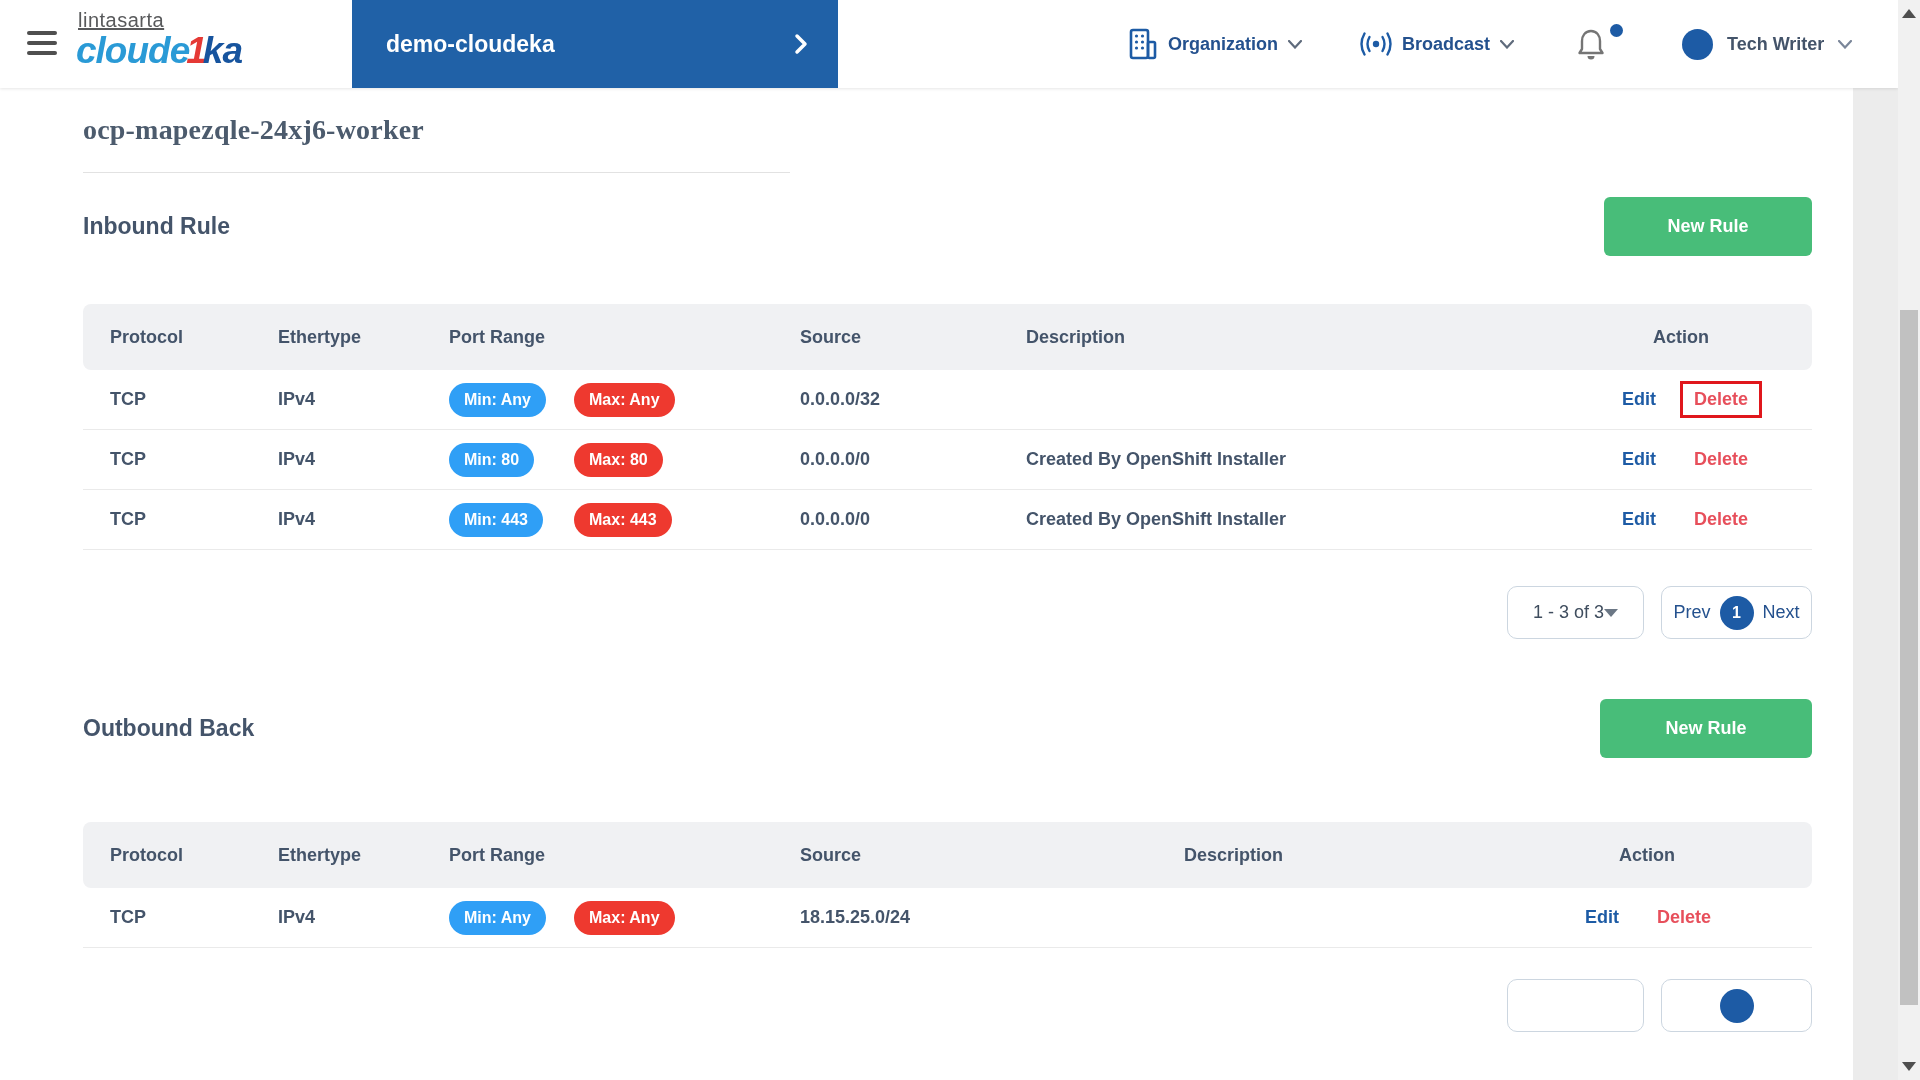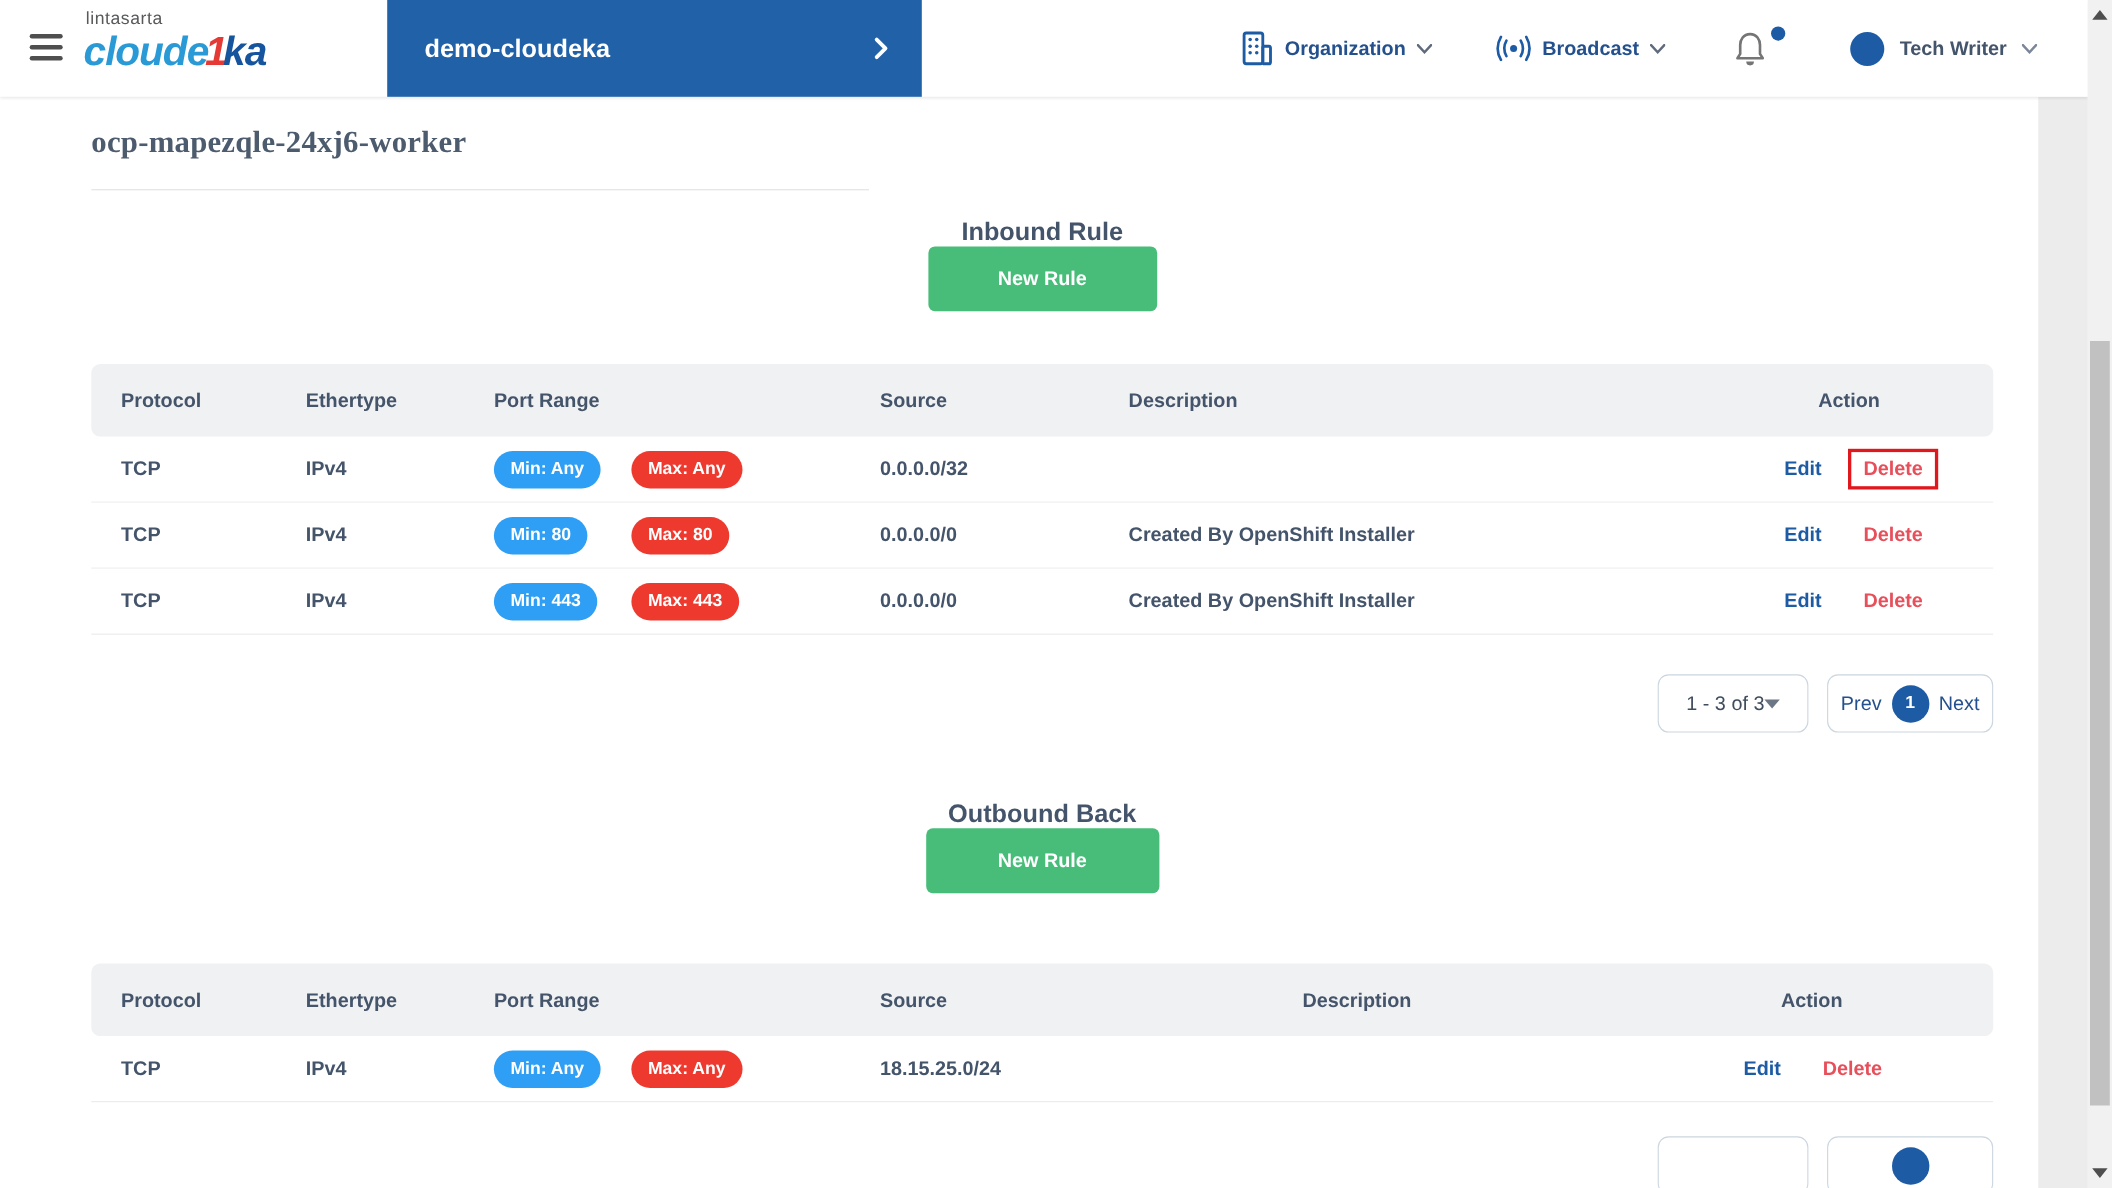--- a/index.html
+++ b/index.html
@@ -8,21 +8,21 @@
     position:relative; width:1920px; height:1080px; overflow:hidden;
     background:#ffffff; font-family:"Liberation Sans", sans-serif; color:#44546a;
   }
 
   
   .topbar{ position:absolute; left:0; top:0; width:1898px; height:88px; background:#fff;
            box-shadow:0 1px 3px rgba(0,0,0,.10); z-index:5; }
   .hamburger{ position:absolute; left:27px; top:31px; width:30px; height:26px; cursor:pointer; }
   .hamburger span{ display:block; height:4px; background:#4f4f4f; border-radius:2px; margin-bottom:6px; }
   .logo{ position:absolute; left:76px; top:10px; line-height:1; }
-  .logo .top{ font-size:16px; color:#58595b; letter-spacing:.5px; padding-left:2px; }
+  .logo .top{ font-size:20px; color:#58595b; letter-spacing:.5px; padding-left:2px;text-decoration:underline; }
   .logo .brand{ font-size:37px; font-weight:bold; font-style:italic; letter-spacing:-1px; margin-top:2px; }
   .logo .b1{ color:#2a9ad6; }
   .logo .bacc{ color:#e53935; margin:0 -3px; }
   .logo .b2{ color:#17549e; }
 
   .project-bar{ position:absolute; left:352px; top:0; width:486px; height:88px; background:#2061a7;
                 display:flex; align-items:center; padding:0 34px; cursor:pointer; }
   .project-bar .plabel{ color:#fff; font-size:23px; font-weight:bold; }
   .project-bar .pchev{ position:absolute; right:30px; top:33px; }
 
@@ -44,21 +44,21 @@
   .tri-up{ position:absolute; left:4px; top:9px; width:0; height:0;
            border-left:7px solid transparent; border-right:7px solid transparent; border-bottom:9px solid #4e4e4e; }
   .tri-down{ position:absolute; left:4px; bottom:9px; width:0; height:0;
            border-left:7px solid transparent; border-right:7px solid transparent; border-top:9px solid #4e4e4e; }
 
   
   main{ position:absolute; left:0; top:88px; width:1853px; padding-left:83px; }
   .page-title{ margin-top:26px; font-size:28px; font-weight:bold; color:#4c5b6d; letter-spacing:.2px;font-family:Liberation Serif, serif; }
   .title-divider{ width:707px; height:1px; background:#e2e2e2; margin-top:26px; }
 
-  .sec-head{ width:1729px; display:flex; justify-content:space-between; align-items:center;flex-direction:column; }
+  .sec-head{ width:1729px; display:flex; justify-content:space-between; align-items:center; }
   .sec-head.inb{ margin-top:24px; }
   .sec-head.outb{ margin-top:60px; }
   .sec-title{ font-size:23px; font-weight:bold; color:#44546a; }
   .btn-row{ display:flex; }
   .btn{ height:59px; border:none; border-radius:6px; color:#fff; font-size:18px; font-weight:bold;
         font-family:"Liberation Sans", sans-serif; cursor:pointer; }
   .btn-green{ width:208px; background:#48bd79; }
   .btn-green.wide{ width:212px; }
   .btn-gray{ width:212px; background:#a6b0bc; }
 

